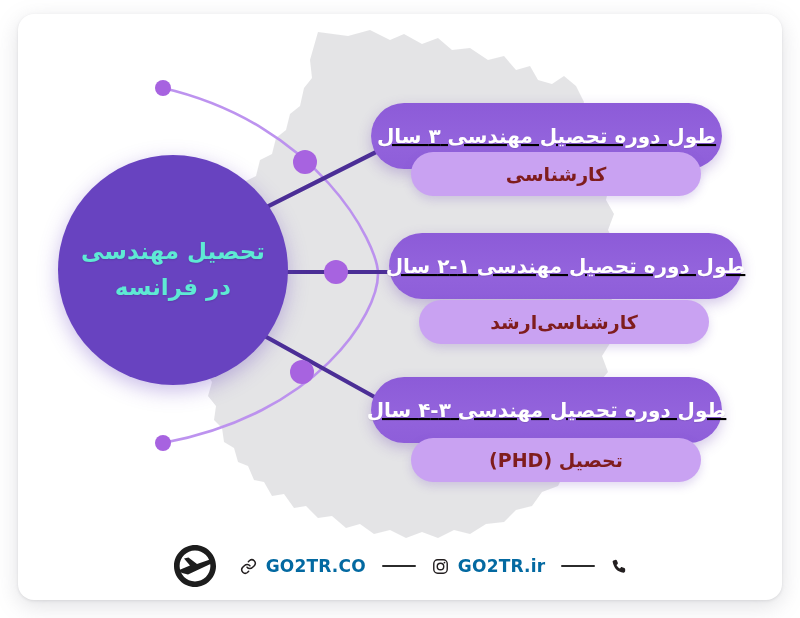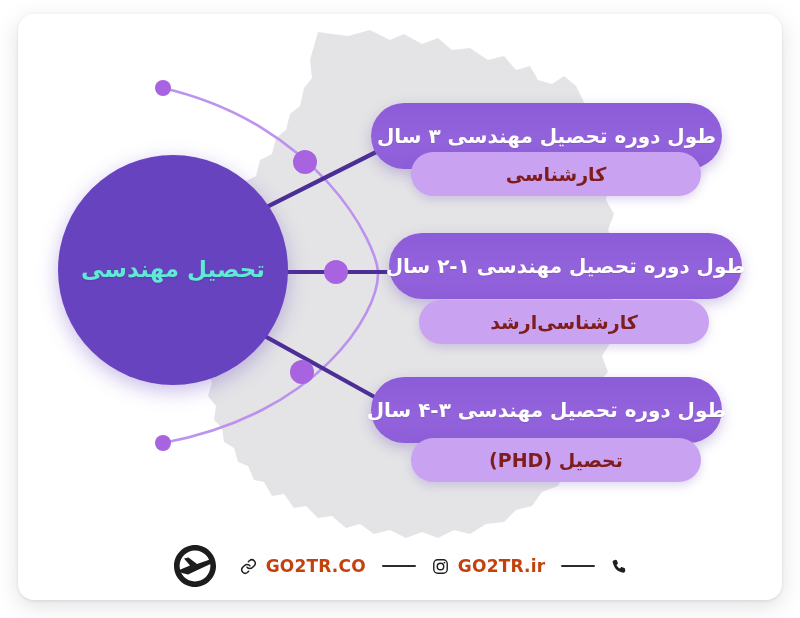--- a/index.html
+++ b/index.html
@@ -82,20 +82,21 @@
   .main-pill {
     position: absolute;
     height: 66px;
     border-radius: 33px;
     background: linear-gradient(180deg, #8C5BD8 0%, #9363DC 55%, #8E5ED9 100%);
     box-shadow: 0 5px 14px rgba(110,70,180,0.30);
     display: flex;
     align-items: center;
     justify-content: center;
     direction: rtl;
+    text-decoration: underline;
   }
   .main-pill .pill-text {
     color: #ffffff;
     font-weight: bold;
     font-size: 20px;
     direction: rtl;
     white-space: nowrap;
     text-shadow: 0 1px 1px rgba(0,0,0,0.10);
   }
   .sub-pill {
@@ -131,21 +132,21 @@
   }
   #brand-logo {
     margin-right: 22px;
     display: flex;
     align-items: center;
   }
   .footer-item {
     display: flex;
     align-items: center;
     gap: 9px;
-    color: #c2410c;
+    color: #0369a1;
     font-size: 17px;
     font-weight: bold;
     letter-spacing: 0.2px;
   }
   .footer-sep {
     width: 34px;
     height: 2px;
     background: #2b2b2b;
     margin: 0 16px;
     border-radius: 1px;
@@ -196,20 +197,21 @@
     <line x1="240" y1="258" x2="400" y2="258" stroke="#4B2E96" stroke-width="4.2" stroke-linecap="round"></line>
     <line x1="225" y1="310" x2="380" y2="396" stroke="#4B2E96" stroke-width="4.2" stroke-linecap="round"></line>
 
     <circle cx="287" cy="148" r="12" fill="#A763E0"></circle>
     <circle cx="318" cy="258" r="12" fill="#A763E0"></circle>
     <circle cx="284" cy="358" r="12" fill="#A763E0"></circle>
   </svg>
 
   <div id="center-circle">
     <div class="c-line">تحصیل مهندسی</div>
+    <div class="c-line">در فرانسه</div>
   </div>
 
   <div class="branch">
     <div class="main-pill" style="left:353px; top:89px; width:351px;">
       <span class="pill-text">طول دوره تحصیل مهندسی ۳ سال</span>
     </div>
     <div class="sub-pill" style="left:393px; top:138px; width:290px;">
       <span class="sub-text">کارشناسی</span>
     </div>
   </div>

